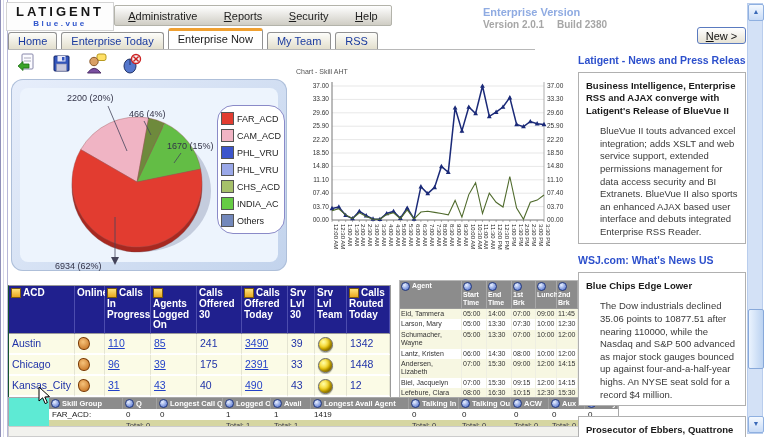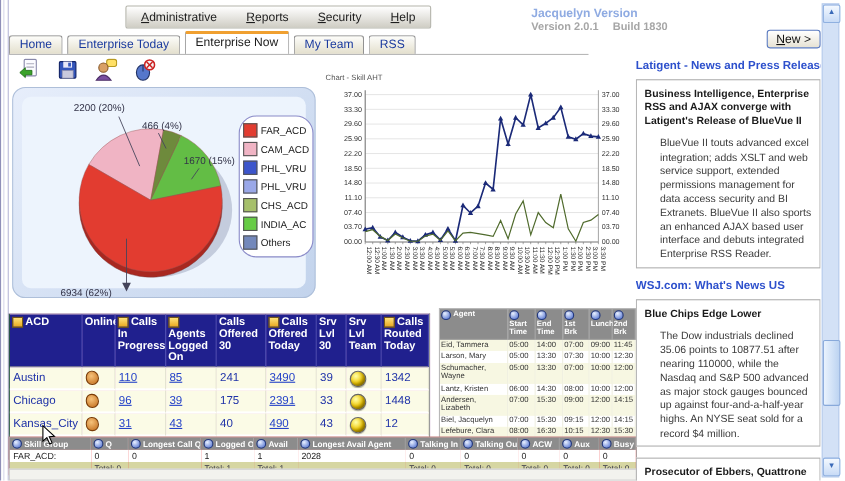--- a/index.html
+++ b/index.html
@@ -48,21 +48,21 @@
   .light{display:inline-block;width:13px;height:13px;border-radius:50%;border:1px solid #666;box-shadow:inset -2px -2px 3px rgba(0,0,0,.35),0 1px 1px rgba(0,0,0,.3);}
   .light.yellow{background:radial-gradient(circle at 35% 30%,#ffffaa,#f2c800 55%,#9a7d00);}
   .light.green{background:radial-gradient(circle at 35% 30%,#ccffbb,#44bb33 55%,#1d7014);}
   
   #agentTable{position:absolute;left:399px;top:280px;width:178px;display:grid;grid-template-columns:62px 25px 25px 24px 21px 21px;border:1px solid #b8b8b8;background:#fff;}
   .gh{background:#8c8c8c;color:#fff;font-size:7px;font-weight:bold;padding:1px;line-height:1.15;border-right:1px solid #a8a8a8;border-bottom:1px solid #999;}
   .gc{font-size:7px;color:#333;padding:1px 1px;line-height:1.2;border-right:1px solid #efefe2;white-space:normal;}
   .gc.even{background:#f7f7e2;}
   .sicon{display:inline-block;width:7px;height:7px;border-radius:50%;background:radial-gradient(circle at 35% 30%,#e8f0ff,#4466cc);border:1px solid #22387e;margin-right:2px;vertical-align:top;}
   
-  #skillTable{position:absolute;left:8px;top:397px;width:569px;display:grid;grid-template-columns:74px 34px 66px 48px 40px 98px 50px 52px 38px 36px 33px;border:1px solid #a8a8a8;background:#ef4444;}
+  #skillTable{position:absolute;left:8px;top:397px;width:569px;display:grid;grid-template-columns:74px 34px 66px 48px 40px 98px 50px 52px 38px 36px 33px;border:1px solid #a8a8a8;background:#5eead4;padding-left:40px;}
   .sh{background:#8c8c8c;color:#fff;font-size:7.5px;font-weight:bold;padding:1px 2px;white-space:nowrap;overflow:hidden;border-right:1px solid #a0a0a0;}
   .sc{font-size:8px;color:#222;padding:1px 3px;background:#fff;white-space:nowrap;}
   .st{font-size:7.5px;color:#334;padding:1px 3px;background:#d6d6a2;white-space:nowrap;}
   .hscroll-strip{position:absolute;left:8px;top:426px;width:569px;height:9px;background:#f2f2ee;border:1px solid #ccc;}
   
   #news{position:absolute;left:578px;top:52px;width:168px;height:385px;overflow:hidden;padding-top:2px;box-sizing:border-box;}
   .news-h{font-size:10.5px;font-weight:bold;color:#2d50cc;white-space:nowrap;margin:0 0 6px 0;}
   .news-box{border:1px solid #b0b0b0;background:#fff;padding:7px;margin-bottom:10px;box-sizing:border-box;overflow:hidden;}
   .news-t{font-size:9.5px;font-weight:bold;color:#1a1a1a;line-height:1.3;}
   .news-b{font-size:9.5px;color:#3a3a3a;line-height:1.33;margin-top:8px;margin-left:14px;}
@@ -76,29 +76,33 @@
   .sb-thumb{position:absolute;left:0;top:305px;width:14px;height:58px;background:linear-gradient(90deg,#eaf3fe,#bcd3f1);border:1px solid #88a9da;border-radius:2px;}
   .cursor{position:absolute;left:38px;top:386px;}
 </style>
 </head>
 <body>
 
 <div id="screen">
   <div class="left-edge"></div>
   <div class="left-edge2"></div>
 
+  <div class="logo">
+    <div class="logo1">LATIGENT</div>
+    <div class="logo2">Blue.vue</div>
+  </div>
   <div id="menubar">
       <div class="menu-item"><u>A</u>dministrative</div>
       <div class="menu-item"><u>R</u>eports</div>
       <div class="menu-item"><u>S</u>ecurity</div>
       <div class="menu-item"><u>H</u>elp</div>
     </div>
-  <div class="ver-label">Jacquelyn Version</div>
+  <div class="ver-label">Enterprise Version</div>
   <div class="ver-num">Version 2.0.1</div>
-  <div class="ver-build">Build 1830</div>
+  <div class="ver-build">Build 2380</div>
   <button class="new-btn"><u>N</u>ew &gt;</button>
 
   <div id="tabs">
       <div class="tab"><span>Home</span></div>
       <div class="tab"><span>Enterprise Today</span></div>
       <div class="tab active"><span>Enterprise Now</span></div>
       <div class="tab"><span>My Team</span></div>
       <div class="tab"><span>RSS</span></div>
     </div>
   <div class="content-line"></div>
@@ -442,21 +446,21 @@
       <div class="sh"><span class="sicon"></span><span>Talking In</span></div>
       <div class="sh"><span class="sicon"></span><span>Talking Out</span></div>
       <div class="sh"><span class="sicon"></span><span>ACW</span></div>
       <div class="sh"><span class="sicon"></span><span>Aux</span></div>
       <div class="sh"><span class="sicon"></span><span>Busy Oth</span></div>
       <div class="sc">FAR_ACD:</div>
       <div class="sc">0</div>
       <div class="sc">0</div>
       <div class="sc">1</div>
       <div class="sc">1</div>
-      <div class="sc">2028</div>
+      <div class="sc">1419</div>
       <div class="sc">0</div>
       <div class="sc">0</div>
       <div class="sc">0</div>
       <div class="sc">0</div>
       <div class="sc">0</div>
       <div class="st"></div>
       <div class="st">Total: 0</div>
       <div class="st"></div>
       <div class="st">Total: 1</div>
       <div class="st">Total: 1</div>

